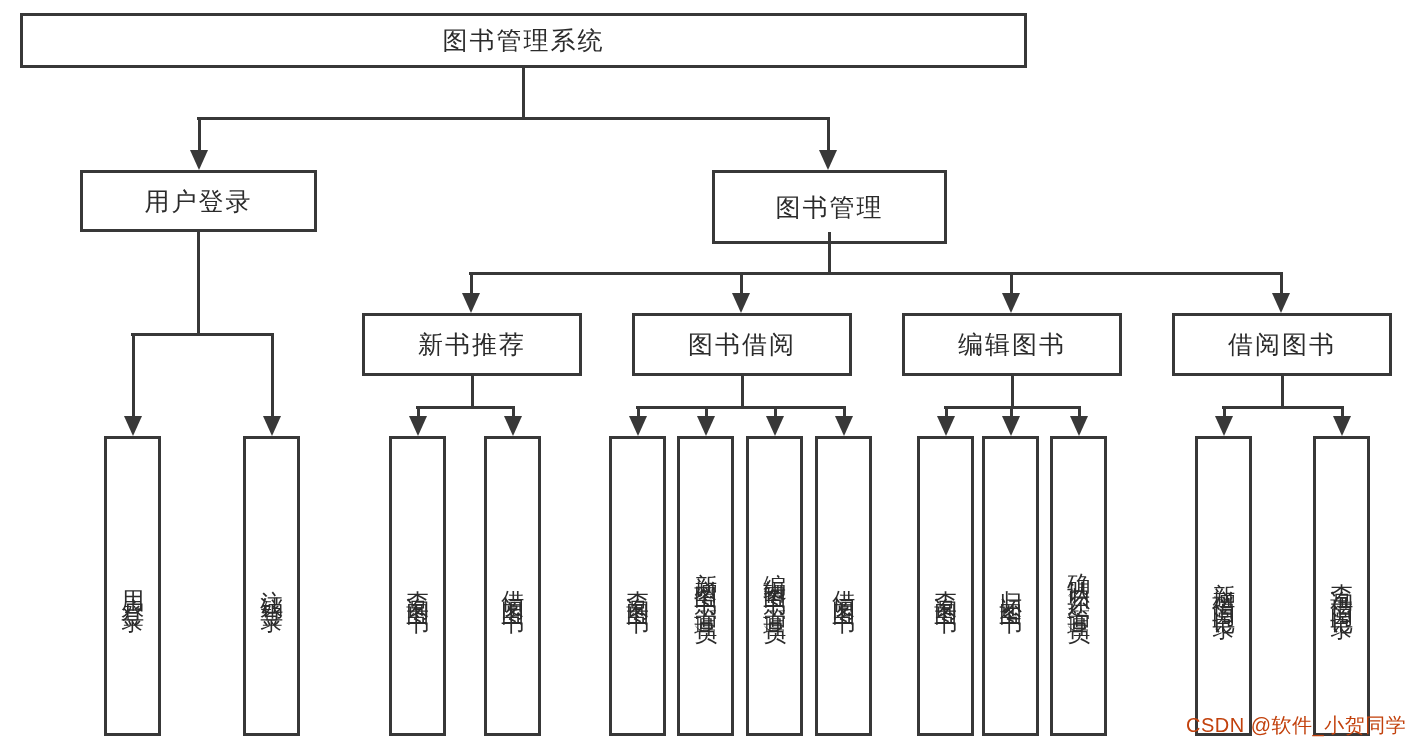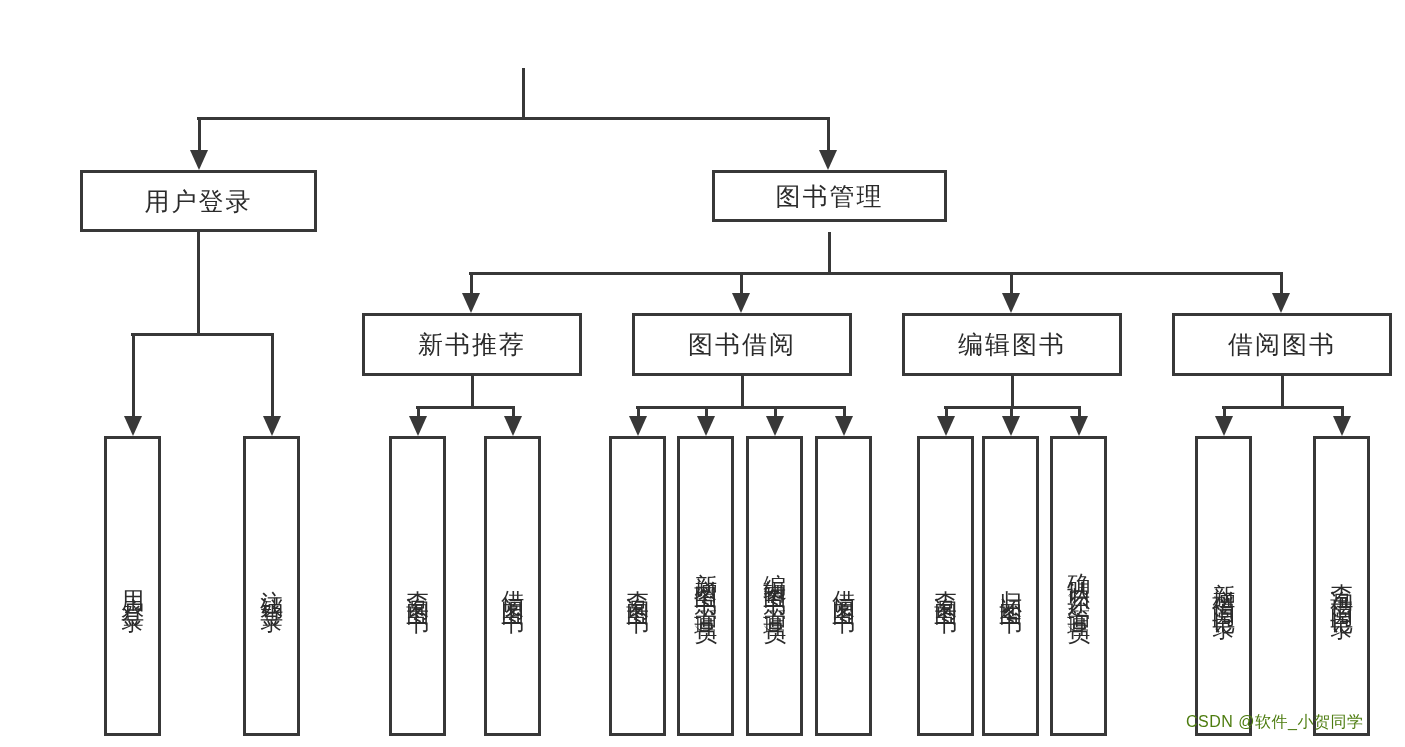--- a/index.html
+++ b/index.html
@@ -45,44 +45,47 @@
     position: absolute;
     width: 0; height: 0;
     border-left: 9px solid transparent;
     border-right: 9px solid transparent;
     border-top: 20px solid #383838;
   }
   .watermark {
     position: absolute;
     left: 1186px;
     top: 712px;
-    font-size: 16px;
+    font-size: 20px;
     letter-spacing: 0.5px;
-    color: #4d7c0f;
+    color: #c2410c;
     white-space: nowrap;
     z-index: 5;
   }
 </style>
 </head>
 <body>
 
 <div id="stage">
 
+  <div class="box" style="left:20px; top:13px; width:1007px; height:55px;">
+    <span class="hlabel">图书管理系统</span>
+  </div>
 
   <div class="vline" style="left:521.5px; top:68px; height:52px;"></div>
   <div class="hline" style="left:197px; top:117px; width:633px;"></div>
   <div class="vline" style="left:197.5px; top:117px; height:35px;"></div>
   <div class="vline" style="left:826.5px; top:117px; height:35px;"></div>
   <div class="arrow" style="left:190px; top:150px;"></div>
   <div class="arrow" style="left:819px; top:150px;"></div>
 
   <div class="box" style="left:80px; top:170px; width:237px; height:62px;">
     <span class="hlabel">用户登录</span>
   </div>
-  <div class="box" style="left:712px; top:170px; width:235px; height:52px;">
+  <div class="box" style="left:712px; top:170px; width:235px; height:74px;">
     <span class="hlabel">图书管理</span>
   </div>
 
   <div class="vline" style="left:196.5px; top:232px; height:104px;"></div>
   <div class="hline" style="left:131px; top:333px; width:143px;"></div>
   <div class="vline" style="left:131.5px; top:333px; height:85px;"></div>
   <div class="vline" style="left:270.5px; top:333px; height:85px;"></div>
   <div class="arrow" style="left:124px; top:416px;"></div>
   <div class="arrow" style="left:263px; top:416px;"></div>
 

